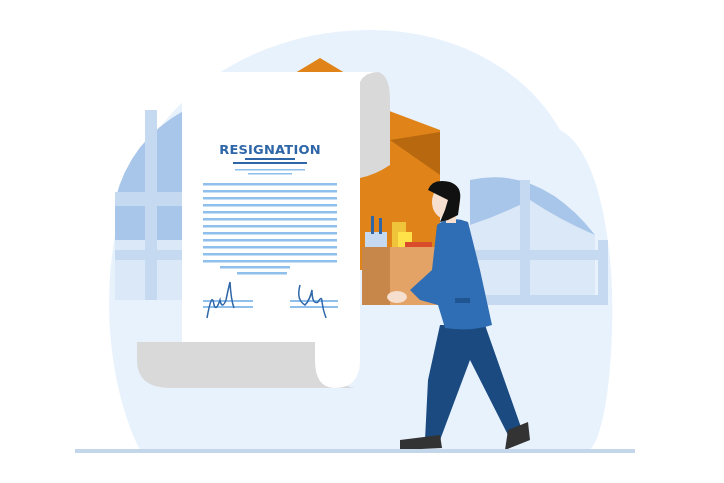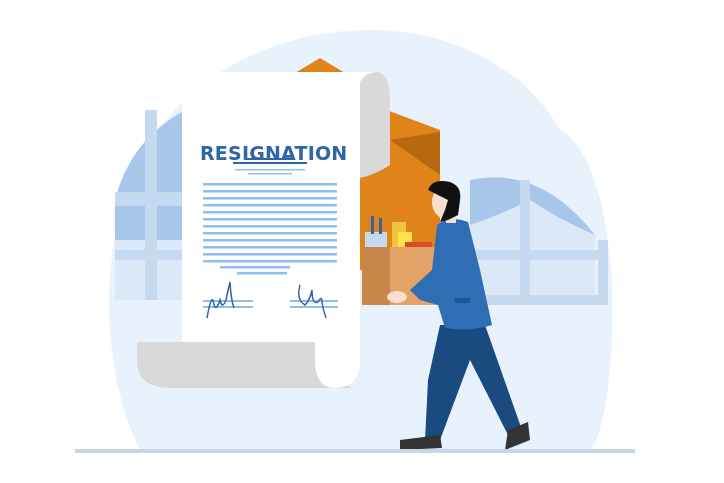--- a/index.html
+++ b/index.html
@@ -1,18 +1,18 @@
 <!DOCTYPE html>
 <html><head>
 <meta charset="utf-8">
 <style>
   html,body{margin:0;padding:0;background:#ffffff;}
   body{width:724px;height:483px;position:relative;overflow:hidden;font-family:"Liberation Sans",sans-serif;}
   svg{position:absolute;left:0;top:0;}
-  .title{position:absolute;left:200px;top:142px;width:140px;text-align:center;font-family:"DejaVu Sans",sans-serif;font-weight:bold;font-size:19px;color:#2e66a8;letter-spacing:0.2px;}
+  .title{position:absolute;left:200px;top:142px;width:140px;text-align:center;font-family:"DejaVu Sans",sans-serif;font-weight:bold;font-size:13px;color:#2e66a8;letter-spacing:0.2px;}
 </style>
 </head>
 <body>
 
 <svg width="724" height="483" viewBox="0 0 724 483">
 
   <path d="M140 450 C105 380 95 260 135 170 C175 80 270 30 370 30 C460 30 530 75 560 130 C600 150 615 250 612 330 C610 400 600 440 590 450 Z" fill="#e8f2fd"></path>
 
   <g>
     <path d="M115 300 L115 200 Q130 140 185 110 L185 300 Z" fill="#a8c6ea"></path>

